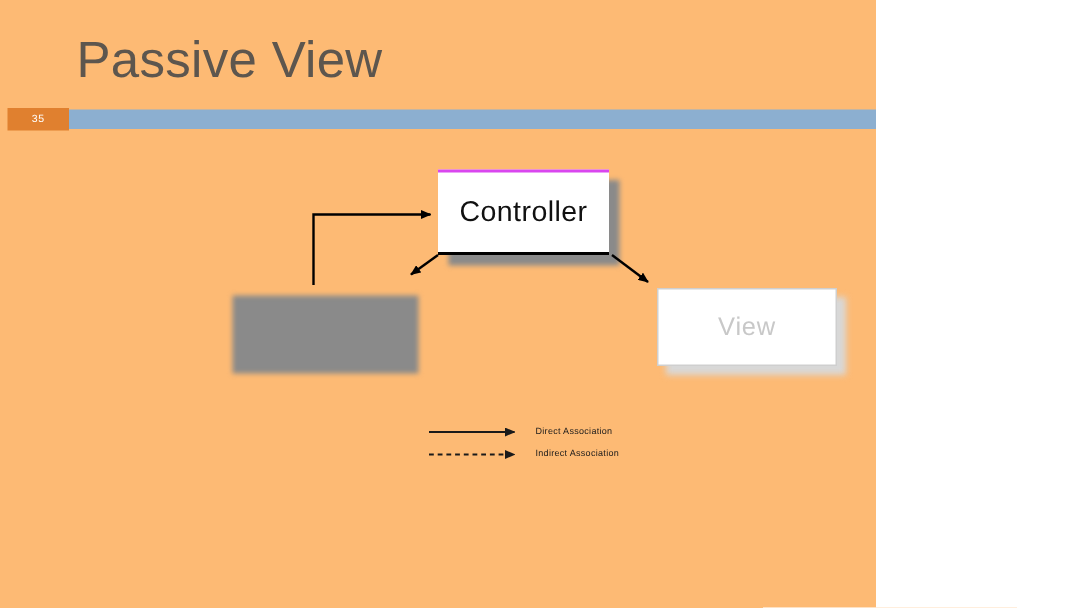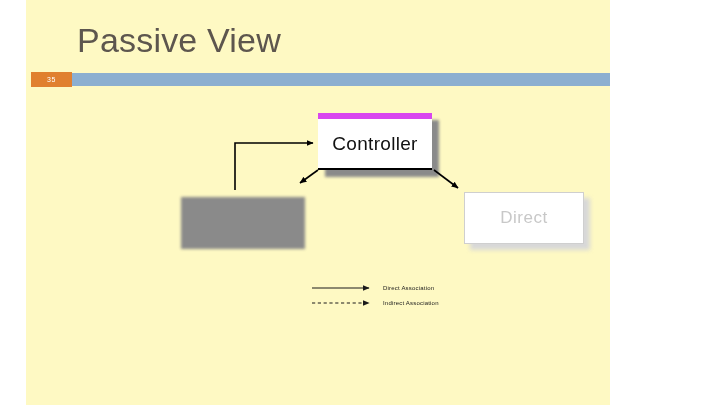--- a/index.html
+++ b/index.html
@@ -8,23 +8,22 @@
     padding: 0;
     background: #ffffff;
   }
   body {
     font-family: "Liberation Sans", sans-serif;
   }
   #slide {
     position: relative;
     width: 584px;
     height: 405px;
-    background: #fef9c3;
+    background: #fdba74;
     overflow: hidden;
-    margin-left: 26px;
   }
 
   
   #slide-title {
     position: absolute;
     left: 51px;
     top: 19px;
     font-size: 34px;
     line-height: 42px;
     font-weight: 400;
@@ -75,21 +74,21 @@
     justify-content: center;
     background: #ffffff;
   }
 
   
   #node-controller {
     left: 292px;
     top: 18px;
     width: 114px;
     height: 57px;
-    border-top: 6px solid #d946ef;
+    border-top: 2px solid #d946ef;
     border-bottom: 2px solid #000000;
     font-size: 19px;
     color: #111111;
     letter-spacing: 0.3px;
     z-index: 3;
   }
   #shadow-controller {
     position: absolute;
     left: 299px;
     top: 25px;
@@ -207,21 +206,21 @@
     <div id="shadow-controller"></div>
     <div id="shadow-view"></div>
     <div id="shadow-model"></div>
 
     <div class="node" id="node-controller">
       <span>Controller</span>
     </div>
 
 
     <div class="node" id="node-model">
-      <span>Direct</span>
+      <span>View</span>
     </div>
 
     <svg id="connectors" viewBox="0 0 720 230" width="720" height="230">
       <defs>
         <marker id="arrowhead" markerWidth="7" markerHeight="6" refX="6.4" refY="3" orient="auto" markerUnits="userSpaceOnUse">
           <path d="M0,0 L7,3 L0,6 Z" fill="#000000"></path>
         </marker>
       </defs>
 
       <g>

